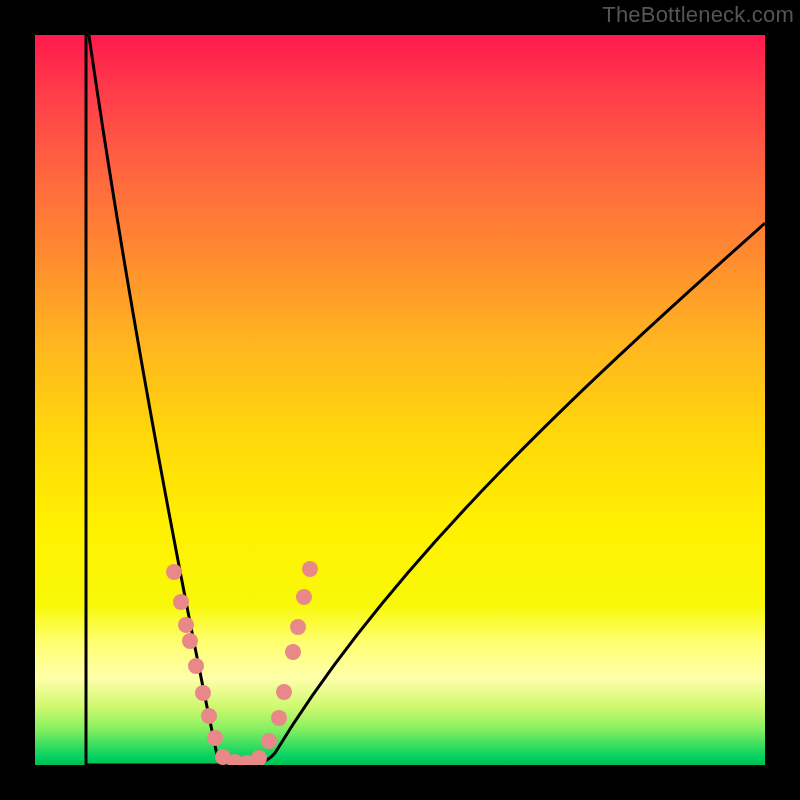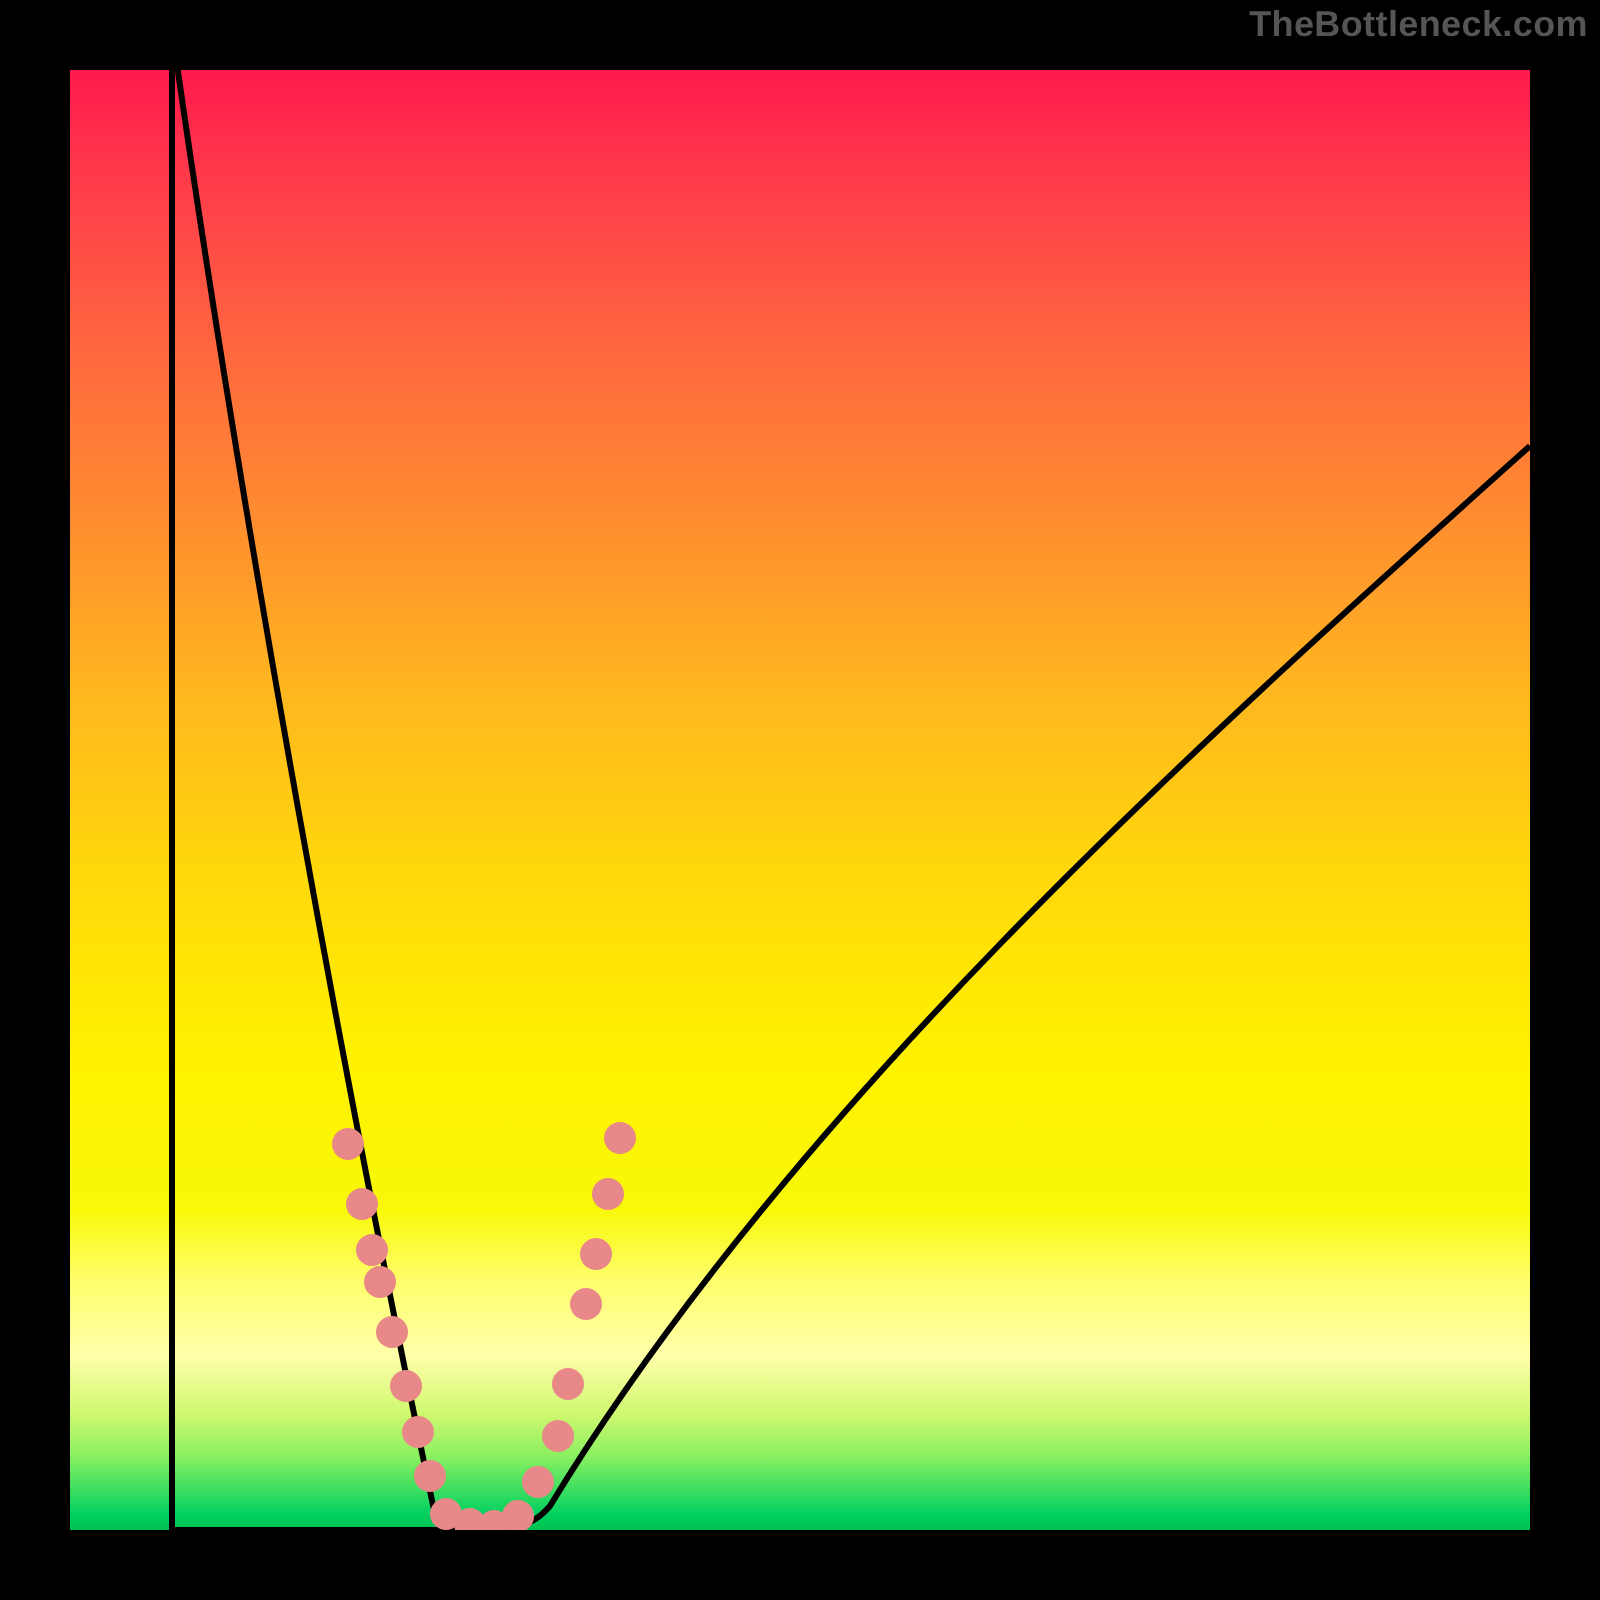--- a/index.html
+++ b/index.html
@@ -38,22 +38,22 @@
       #88f060 95%,
       #00d060 99%,
       #00c050 100%
     );
   }
   .watermark {
     position: absolute;
     top: 2px;
     right: 6px;
     color: #555;
-    font-size: 18px;
-    font-weight: 700;
+    font-size: 22px;
+    font-weight: 400;
     letter-spacing: 0.2px;
     z-index: 10;
   }
   svg.curves {
     position: absolute;
     left: 0;
     top: 0;
     width: 730px;
     height: 730px;
   }

